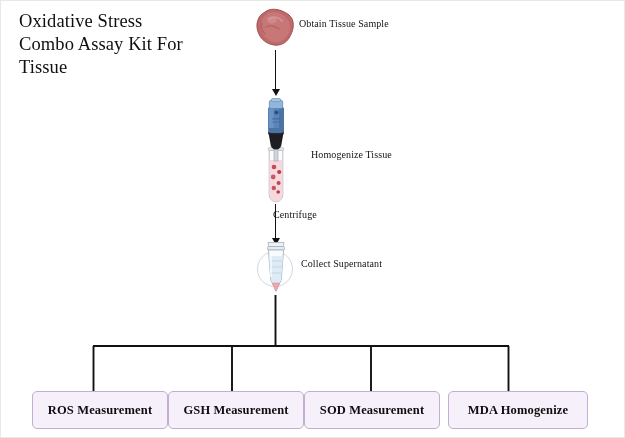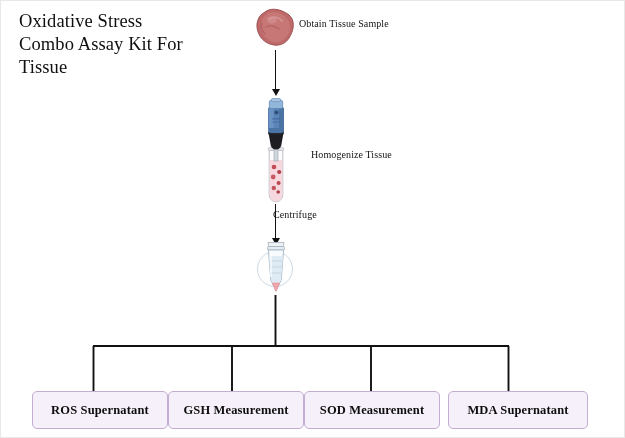--- a/index.html
+++ b/index.html
@@ -207,27 +207,28 @@
       <line x1="92.5" y1="55" x2="92.5" y2="100" stroke="#111111" stroke-width="1.9"></line>
       <line x1="231" y1="55" x2="231" y2="100" stroke="#111111" stroke-width="1.9"></line>
       <line x1="370" y1="55" x2="370" y2="100" stroke="#111111" stroke-width="1.9"></line>
       <line x1="507.5" y1="55" x2="507.5" y2="100" stroke="#111111" stroke-width="1.9"></line>
     </svg>
   </div>
 
   <div class="step-label" id="lbl-obtain">Obtain Tissue Sample</div>
   <div class="step-label" id="lbl-homogenize">Homogenize Tissue</div>
   <div class="step-label" id="lbl-centrifuge">Centrifuge</div>
+  <div class="step-label" id="lbl-collect">Collect Supernatant</div>
 
   <div class="result-box" id="box-0">
-    <span class="rb-label">ROS Supernatant</span>
+    <span class="rb-label">ROS Measurement</span>
   </div>
   <div class="result-box" id="box-1">
     <span class="rb-label">GSH Measurement</span>
   </div>
   <div class="result-box" id="box-2">
     <span class="rb-label">SOD Measurement</span>
   </div>
   <div class="result-box" id="box-3">
-    <span class="rb-label">MDA Supernatant</span>
+    <span class="rb-label">MDA Homogenize</span>
   </div>
 
 </div>
 
 </body></html>

